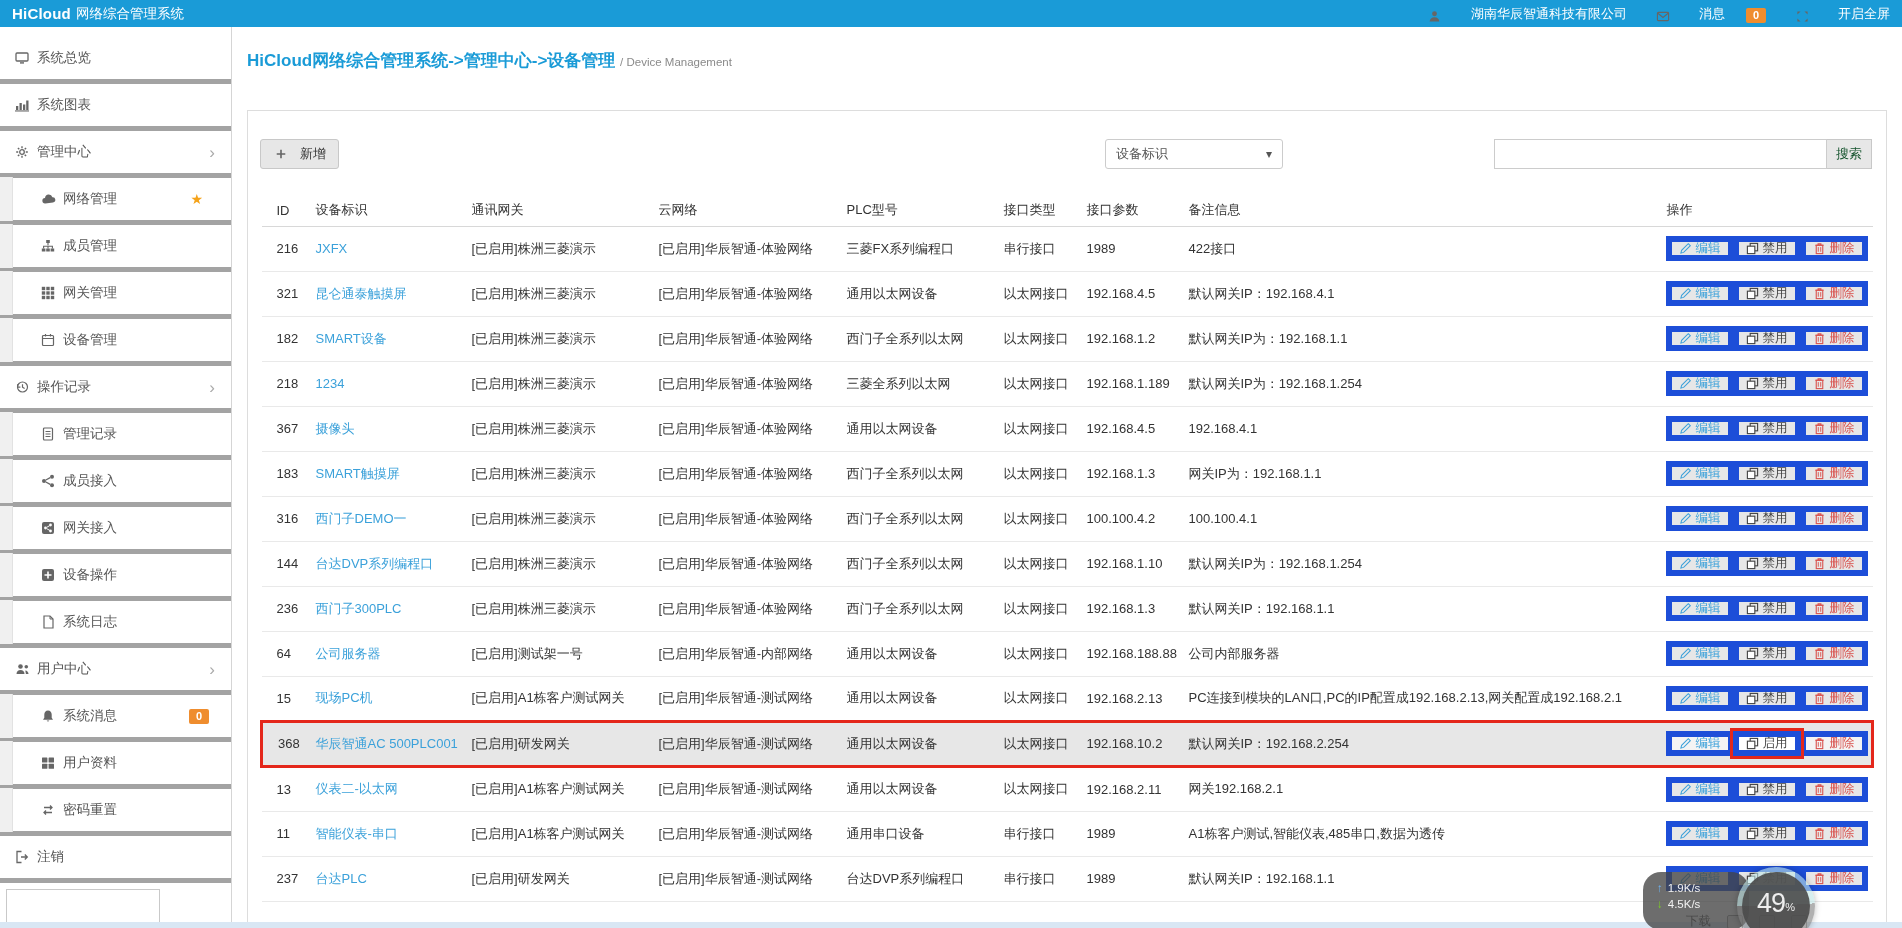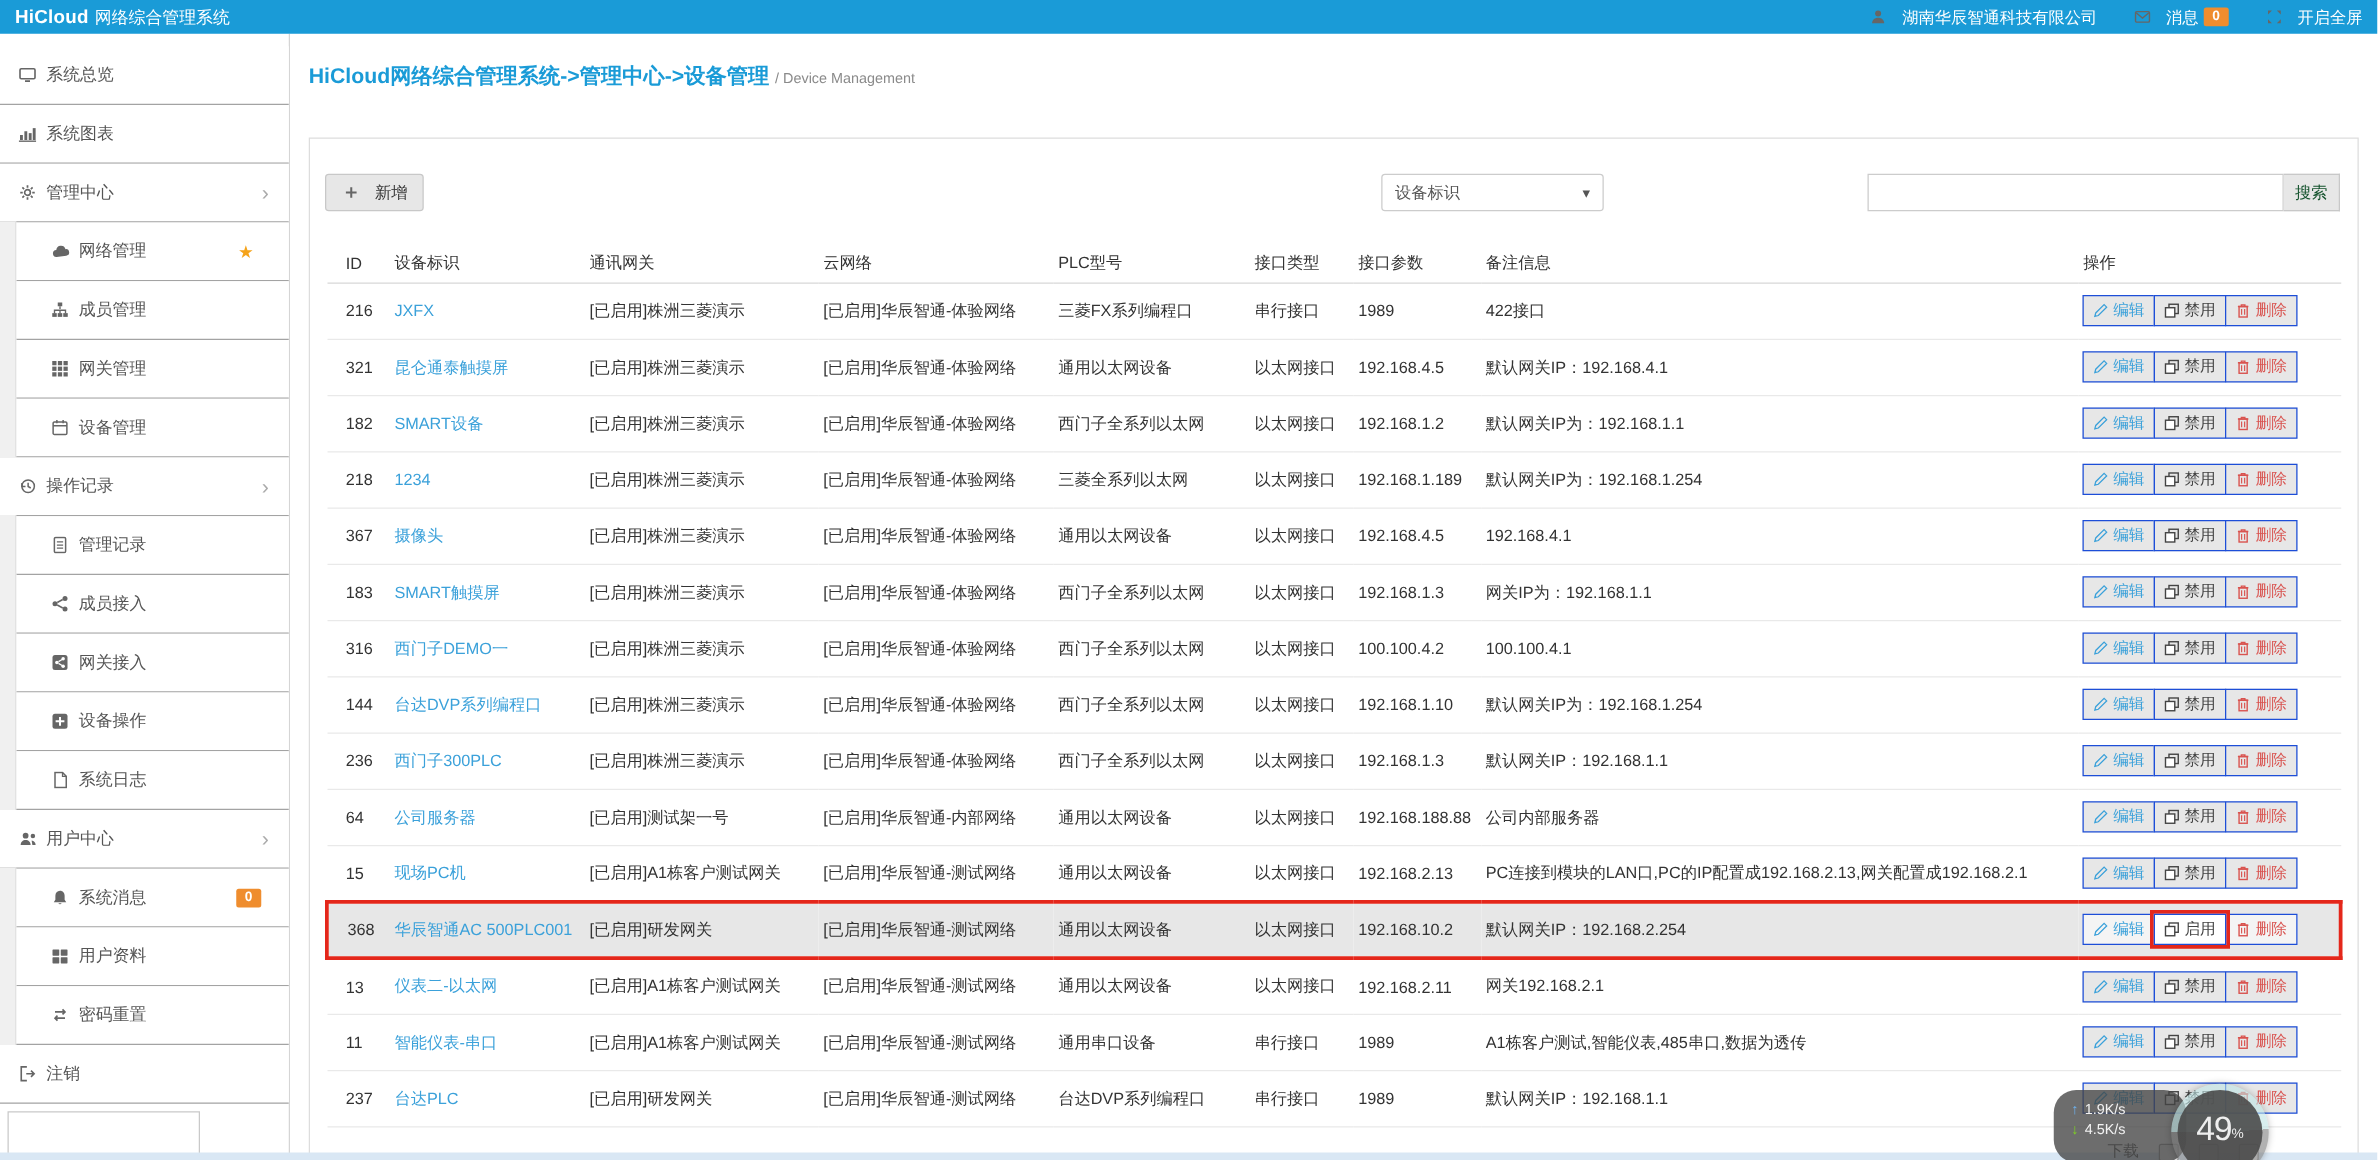--- a/index.html
+++ b/index.html
@@ -6,29 +6,29 @@
   html,body{overflow:hidden}
   body{width:1902px;height:928px;position:relative;background:#fff;color:#333;
        font-family:"Liberation Sans","DejaVu Sans",sans-serif}
   
   .topbar{height:27px;background:#1a9bd7;color:#fff;display:flex;align-items:center;
           justify-content:space-between;padding:0 12px;position:relative;z-index:10}
   .brand{display:flex;align-items:center}
   .brand b{font-size:15px;letter-spacing:.2px}
   .brand .brand-rest{font-size:13.5px;margin-left:5px}
   .top-right{display:flex;align-items:center;gap:28px;font-size:13px}
-  .top-item{display:flex;align-items:center;gap:4px;cursor:pointer}
+  .top-item{display:flex;align-items:flex-end;gap:21px;cursor:pointer}
   .badge{background:#ef8d2e;color:#fff;font-size:11px;line-height:15px;padding:0 7px;
          border-radius:2px;font-weight:bold}
   
   .sidebar{position:absolute;top:27px;left:0;width:232px;bottom:0;background:#fff;
            border-right:1px solid #d5d5d5;z-index:5}
   .side-menu{padding-top:10px}
   .side-item{position:relative;height:47px;display:flex;align-items:center;
-             border-bottom:1px solid #a3a3a3;font-size:13.5px;color:#555;cursor:pointer;background:#fff}
+             border-bottom:5px solid #a3a3a3;font-size:13.5px;color:#555;cursor:pointer;background:#fff}
   .side-item.top,.side-item.group{padding-left:14px}
   .side-item.sub{padding-left:40px}
   .side-item.sub::before{content:"";position:absolute;left:0;top:-1px;bottom:-1px;width:12px;
              background:#f0f0f0;border-right:1px solid #e2e2e2}
   .ico{display:inline-flex;align-items:center;justify-content:center;width:16px;margin-right:7px;color:#666}
   .ico svg{display:block}
   .side-chevron{position:absolute;right:16px;color:#aaa;font-size:17px;line-height:1}
   .side-star{position:absolute;right:28px;color:#f5a31a;font-size:14px}
   .side-badge{position:absolute;right:22px}
   .side-partial{margin:6px 0 0 6px;width:154px;border:1px solid #c9c9c9;height:80px;
@@ -55,21 +55,21 @@
        font-size:13px;color:#14532d;cursor:pointer;font-family:inherit}
   
   table{width:100%;border-collapse:collapse;margin-top:26px;table-layout:fixed}
   th{font-size:13px;text-align:left;font-weight:normal;color:#333;height:31px;
      border-bottom:1px solid #d8d8d8;padding:0 4px;white-space:nowrap}
   td{font-size:13px;height:45px;border-bottom:1px solid #e9e9e9;padding:0 4px;
      white-space:nowrap;overflow:hidden;color:#333}
   th:first-child,td:first-child{padding-left:15px}
   a.dev{color:#3ba1da;text-decoration:none}
   .act-btn{display:inline-flex;align-items:center;gap:3px;height:25px;padding:0 7px;
-     background:#e7e7e7;border:1px solid #1d4ed8;font-size:12.5px;margin-left:-1px;cursor:pointer;
+     background:#e7e7e7;border:6px solid #1d4ed8;font-size:12.5px;margin-left:-1px;cursor:pointer;
      font-family:inherit;vertical-align:middle}
   .act-btn .ico{width:13px;margin-right:1px;color:inherit}
   .act-edit{color:#3ba1da}
   .act-toggle{color:#444}
   .act-del{color:#d9534f}
   tr.hl td{background:#e7e7e7;border-top:3px solid #e4271b;border-bottom:3px solid #e4271b}
   tr.hl td:first-child{border-left:3px solid #e4271b}
   tr.hl td:last-child{border-right:3px solid #e4271b}
   tr.hl .act-btn{background:#f4f4f4}
   .enable-boxed{box-shadow:0 0 0 3px #e4271b;position:relative;z-index:2;background:#fff!important}

